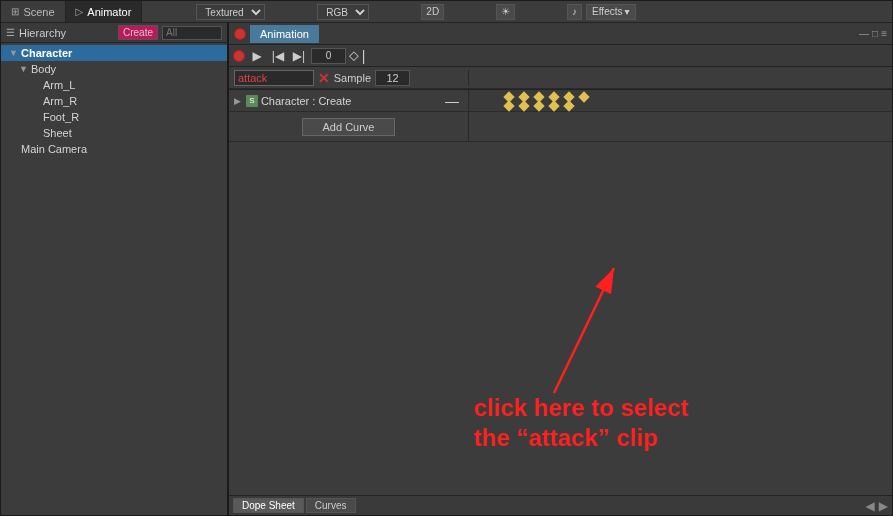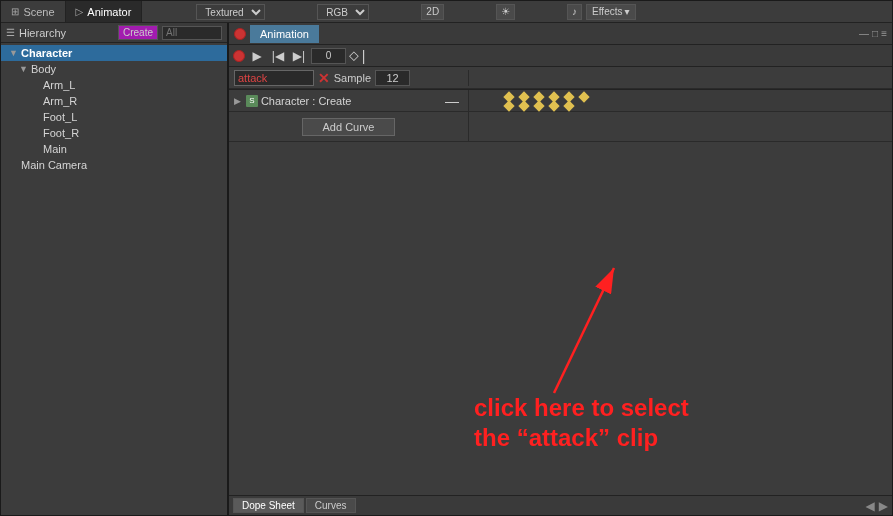--- a/index.html
+++ b/index.html
@@ -137,21 +137,21 @@
       font-size: 10px;
     }
 
     .hierarchy-controls {
       display: flex;
       align-items: center;
       gap: 4px;
     }
 
     .hierarchy-create-btn {
-      background: #a21caf;
+      background: #be185d;
       border: 1px solid #555;
       color: #ccc;
       font-size: 10px;
       padding: 1px 4px;
       cursor: pointer;
     }
 
     .hierarchy-search {
       background: #2a2a2a;
       border: 1px solid #555;
@@ -545,33 +545,29 @@
         <div class="tree-item tree-item-indent2">
           <span class="tree-arrow">&nbsp;</span>
           <span>Arm_L</span>
         </div>
 
         <div class="tree-item tree-item-indent2">
           <span class="tree-arrow">&nbsp;</span>
           <span>Arm_R</span>
         </div>
 
-        <div class="tree-item tree-item-indent2">
-          <span class="tree-arrow">&nbsp;</span>
-          <span>Foot_L</span>
-        </div>
 
         <div class="tree-item tree-item-indent2">
           <span class="tree-arrow">&nbsp;</span>
           <span>Foot_R</span>
         </div>
 
         <div class="tree-item tree-item-indent2">
           <span class="tree-arrow">&nbsp;</span>
-          <span>Main</span>
+          <span>Sheet</span>
         </div>
 
         <div class="tree-item">
           <span class="tree-arrow">&nbsp;</span>
           <span>Main Camera</span>
         </div>
       </div>
     </div>
 
     <div class="anim-panel">

